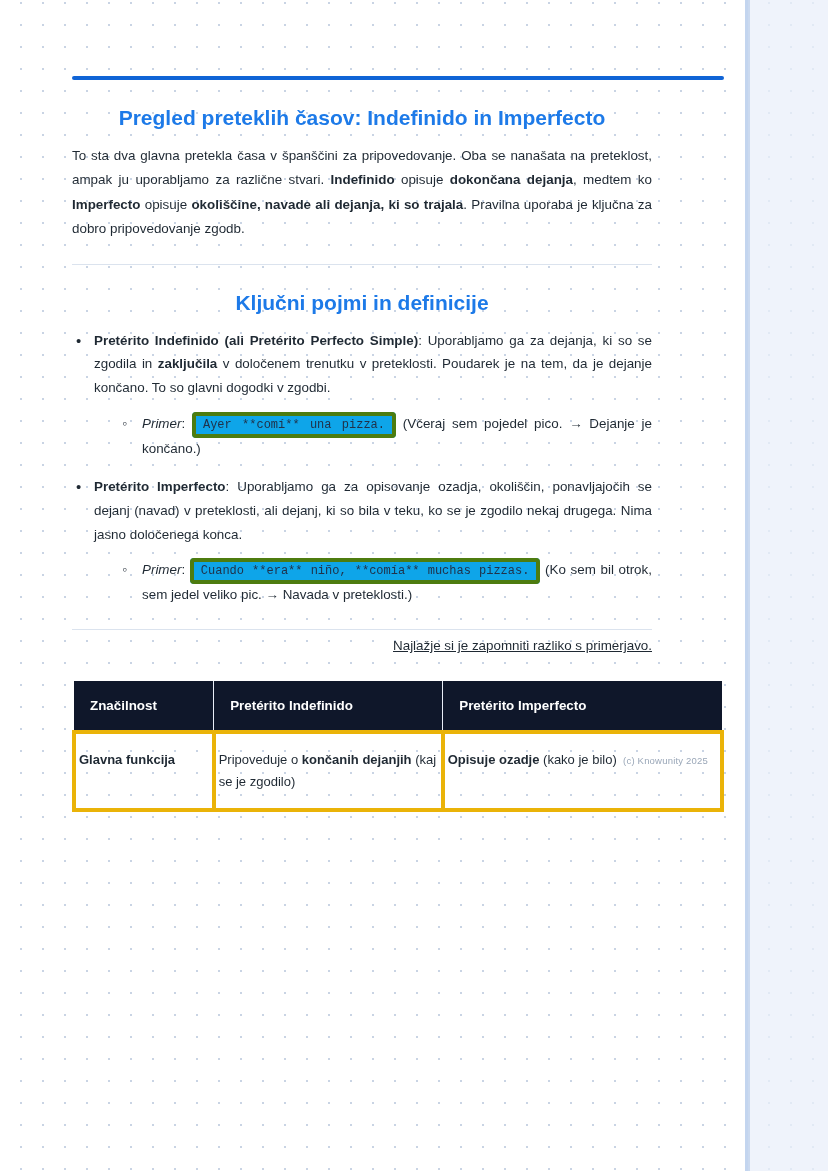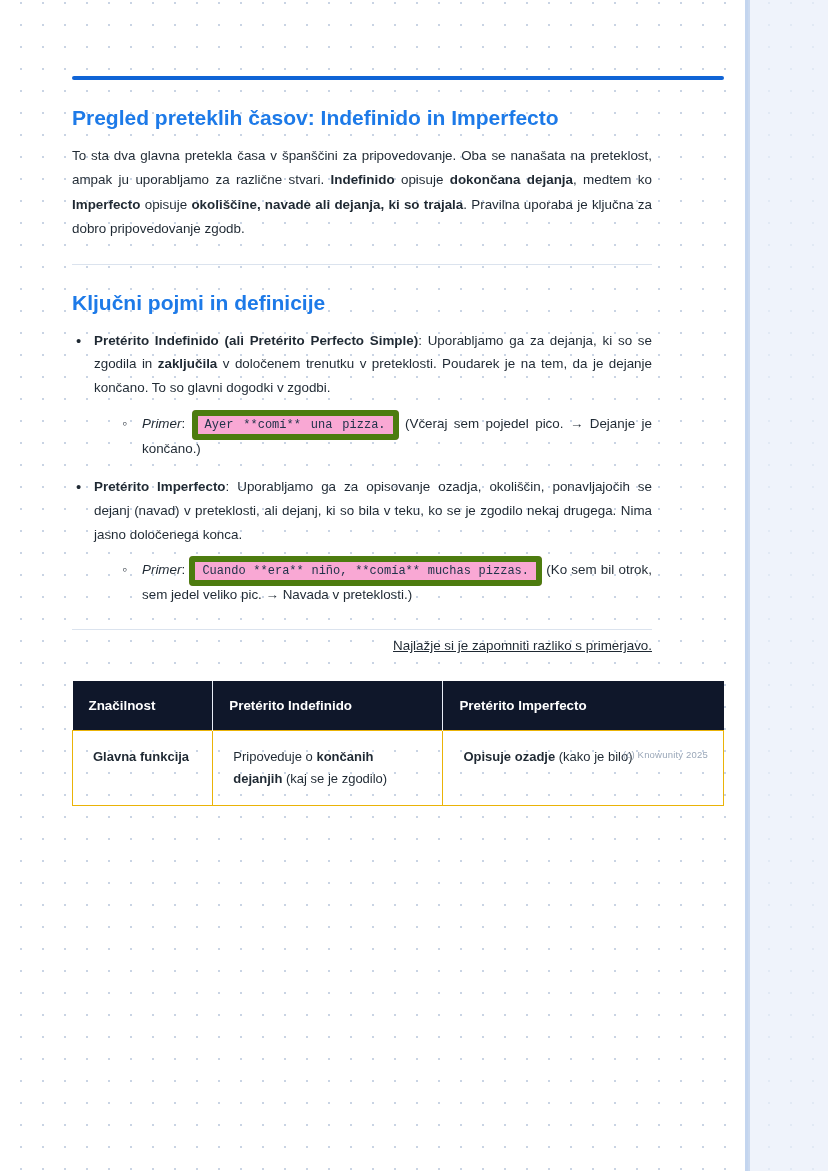--- a/index.html
+++ b/index.html
@@ -71,20 +71,21 @@
 
   h2.section-title {
     font-size: 18.5px;
     font-weight: bold;
     color: #1d7ae8;
     margin: 26px 0 14px 0;
   }
   h2.section-title.big {
     font-size: 21px;
     color: #1d7ae8;
+    text-align: center;
   }
 
   p.body {
     font-size: 13.4px;
     line-height: 1.82;
     text-align: justify;
     margin: 0 0 8px 0;
     color: #1f2933;
   }
   p.body.plain { text-align: right; text-decoration: underline; }
@@ -134,22 +135,22 @@
     top: -1px;
     font-size: 14px;
     color: #39414c;
   }
   .ital { font-style: italic; }
   b, .b { font-weight: bold; }
 
   code.inline {
     font-family: "Liberation Mono", monospace;
     font-size: 12px;
-    background: #f9a8d4;
-    border: 6px solid #4d7c0f;
+    background: #0ea5e9;
+    border: 4px solid #4d7c0f;
     border-radius: 4px;
     padding: 2px 7px;
     color: #20324a;
     white-space: nowrap;
   }
 
   table.compare {
     border-collapse: collapse;
     width: 652px;
     margin-top: 22px;
@@ -160,22 +161,22 @@
     color: #ffffff;
     text-align: left;
     font-weight: bold;
     font-size: 13.4px;
     padding: 17px 16px;
     border-right: 1px solid #e9eef7;
     vertical-align: middle;
   }
   table.compare th:last-child { border-right: 0; }
   table.compare td {
-    border: 1px solid #eab308;
-    padding: 15px 20px;
+    border: 4px solid #eab308;
+    padding: 15px 3px;
     vertical-align: top;
     line-height: 1.72;
     color: #1f2933;
     margin-left: 23px;
   }
   table.compare td.feature { font-weight: bold; width: 128px; }
   table.compare col.c1 { width: 128px; }
   table.compare col.c2 { width: 210px; }
   table.compare col.c3 { width: 256px; }
 

